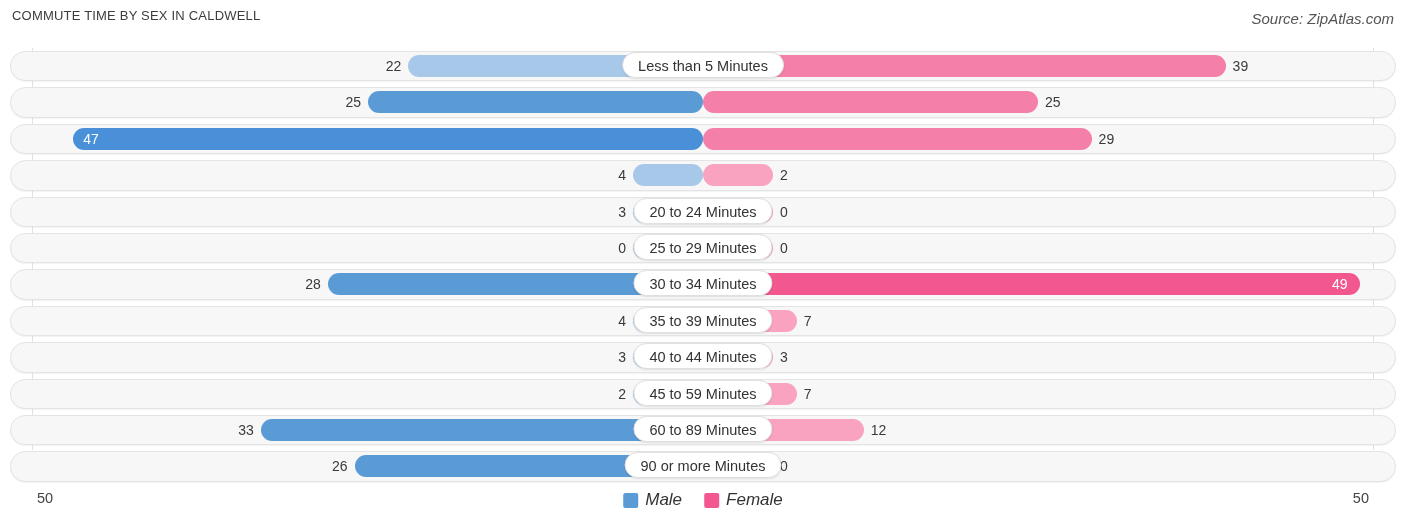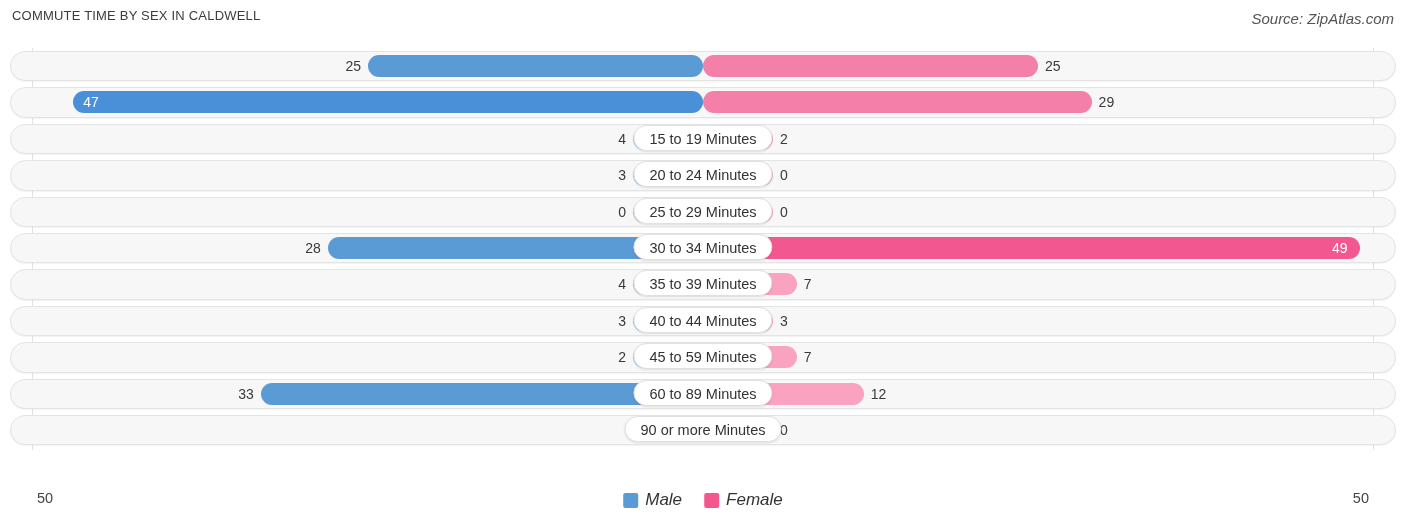--- a/index.html
+++ b/index.html
@@ -241,20 +241,34 @@
     <div class="chart-source">Source: ZipAtlas.com</div>
   </div>
 
   <div class="plot">
     <div class="gridline left"></div>
     <div class="gridline right"></div>
     <div class="rows" id="rows">
         <div class="row">
           <div class="track"></div>
           <div class="half-left">
+            <div class="bar male" style="width: 294.8px;">
+              <span class="val male-out">22</span>
+            </div>
+          </div>
+          <div class="half-right">
+            <div class="bar female strong" style="width: 522.6px;">
+              <span class="val female-out">39</span>
+            </div>
+          </div>
+          <div class="cat-pill">Less than 5 Minutes</div>
+        </div>
+        <div class="row">
+          <div class="track"></div>
+          <div class="half-left">
             <div class="bar male strong" style="width: 335px;">
               <span class="val male-out">25</span>
             </div>
           </div>
           <div class="half-right">
             <div class="bar female strong" style="width: 335px;">
               <span class="val female-out">25</span>
             </div>
           </div>
         </div>
@@ -276,21 +290,20 @@
           <div class="half-left">
             <div class="bar male" style="width: 70px;">
               <span class="val male-out">4</span>
             </div>
           </div>
           <div class="half-right">
             <div class="bar female" style="width: 70px;">
               <span class="val female-out">2</span>
             </div>
           </div>
-          <div class="cat-pill">15 to 19 Minutes</div>
         </div>
         <div class="row">
           <div class="track"></div>
           <div class="half-left">
             <div class="bar male" style="width: 70px;">
               <span class="val male-out">3</span>
             </div>
           </div>
           <div class="half-right">
             <div class="bar female" style="width: 70px;">
@@ -378,20 +391,25 @@
           </div>
           <div class="half-right">
             <div class="bar female" style="width: 160.8px; text-align: right;">
               <span class="val female-out">12</span>
             </div>
           </div>
           <div class="cat-pill">60 to 89 Minutes</div>
         </div>
         <div class="row">
           <div class="track"></div>
+          <div class="half-left">
+            <div class="bar male strong" style="width: 348.4px;">
+              <span class="val male-out">26</span>
+            </div>
+          </div>
           <div class="half-right">
             <div class="bar female" style="width: 70px;">
               <span class="val female-out">0</span>
             </div>
           </div>
           <div class="cat-pill">90 or more Minutes</div>
         </div>
       </div>
   </div>
 

